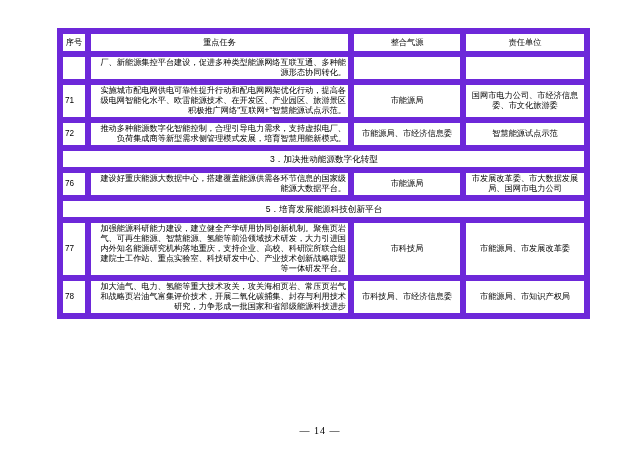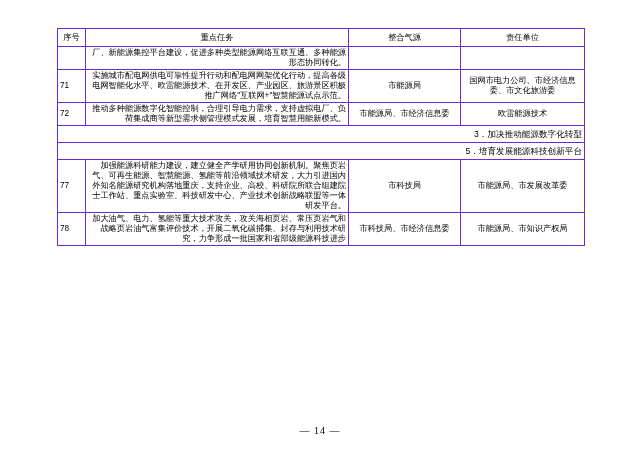--- a/index.html
+++ b/index.html
@@ -28,21 +28,21 @@
     top: 28px;
     width: 527px;
   }
   table.doc-table {
     border-collapse: collapse;
     width: 527px;
     table-layout: fixed;
   }
   table.doc-table td,
   table.doc-table th {
-    border: 1px solid #6d28d9;
+    border: 6px solid #6d28d9;
     vertical-align: middle;
     padding: 1px 2px;
     font-size: 8.2px;
     line-height: 1.22;
     font-family: "Liberation Sans", sans-serif;
   }
   col.c-num { width: 28px; }
   col.c-task { width: 263px; }
   col.c-lead { width: 112px; }
   col.c-resp { width: 124px; }
@@ -59,21 +59,21 @@
     text-align: right;
     padding-left: 3px;
     padding-right: 3px;
   }
   td.org {
     text-align: center;
     padding-left: 2px;
     padding-right: 2px;
   }
   tr.section td {
-    text-align: right;
+    text-align: center;
     padding-left: 3px;
     font-size: 8.6px;
     height: 14px;
   }
   .footer {
     position: absolute;
     left: 0;
     top: 425px;
     width: 640px;
     text-align: center;
@@ -112,24 +112,30 @@
         <tr>
           <td class="num">71</td>
           <td class="task">实施城市配电网供电可靠性提升行动和配电网网架优化行动，提高各级电网智能化水平、欧雷能源技术、在开发区、产业园区、旅游景区积极推广网络"互联网+"智慧能源试点示范。</td>
           <td class="org">市能源局</td>
           <td class="org">国网市电力公司、市经济信息委、市文化旅游委</td>
         </tr>
         <tr>
           <td class="num">72</td>
           <td class="task">推动多种能源数字化智能控制，合理引导电力需求，支持虚拟电厂、负荷集成商等新型需求侧管理模式发展，培育智慧用能新模式。</td>
           <td class="org">市能源局、市经济信息委</td>
-          <td class="org">欧雷能源技术</td>
+          <td class="org">智慧能源试点示范</td>
         </tr>
         <tr class="section">
           <td colspan="4">3．加决推动能源数字化转型</td>
+        </tr>
+        <tr>
+          <td class="num">76</td>
+          <td class="task">建设好重庆能源大数据中心，搭建覆盖能源供需各环节信息的国家级能源大数据平台。</td>
+          <td class="org">市能源局</td>
+          <td class="org">市发展改革委、市大数据发展局、国网市电力公司</td>
         </tr>
         <tr class="section">
           <td colspan="4">5．培育发展能源科技创新平台</td>
         </tr>
         <tr>
           <td class="num">77</td>
           <td class="task">加强能源科研能力建设，建立健全产学研用协同创新机制。聚焦页岩气、可再生能源、智慧能源、氢能等前沿领域技术研发，大力引进国内外知名能源研究机构落地重庆，支持企业、高校、科研院所联合组建院士工作站、重点实验室、科技研发中心、产业技术创新战略联盟等一体研发平台。</td>
           <td class="org">市科技局</td>
           <td class="org">市能源局、市发展改革委</td>
         </tr>

